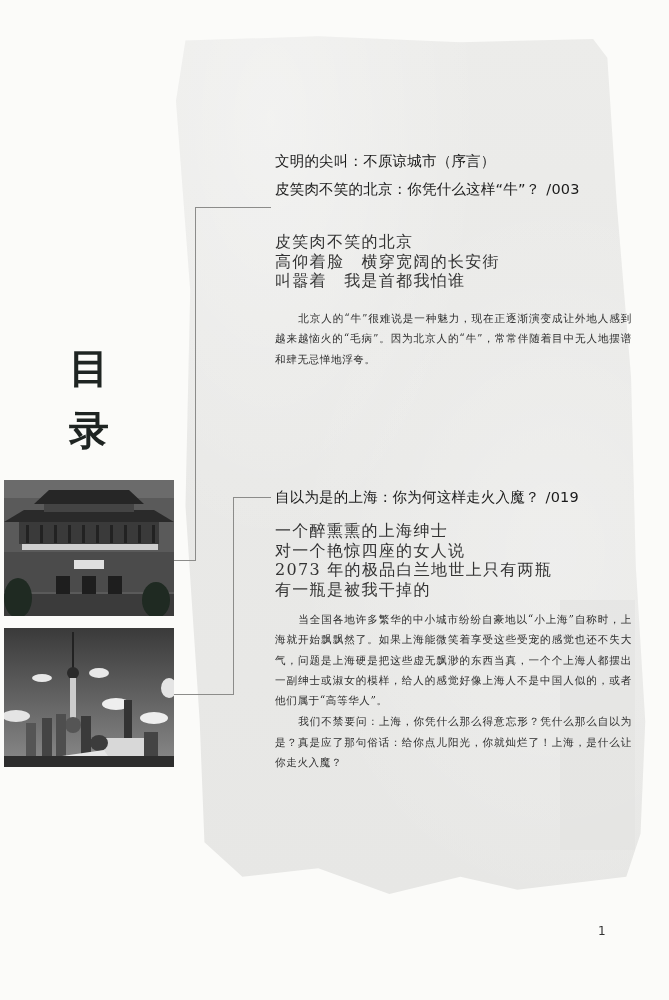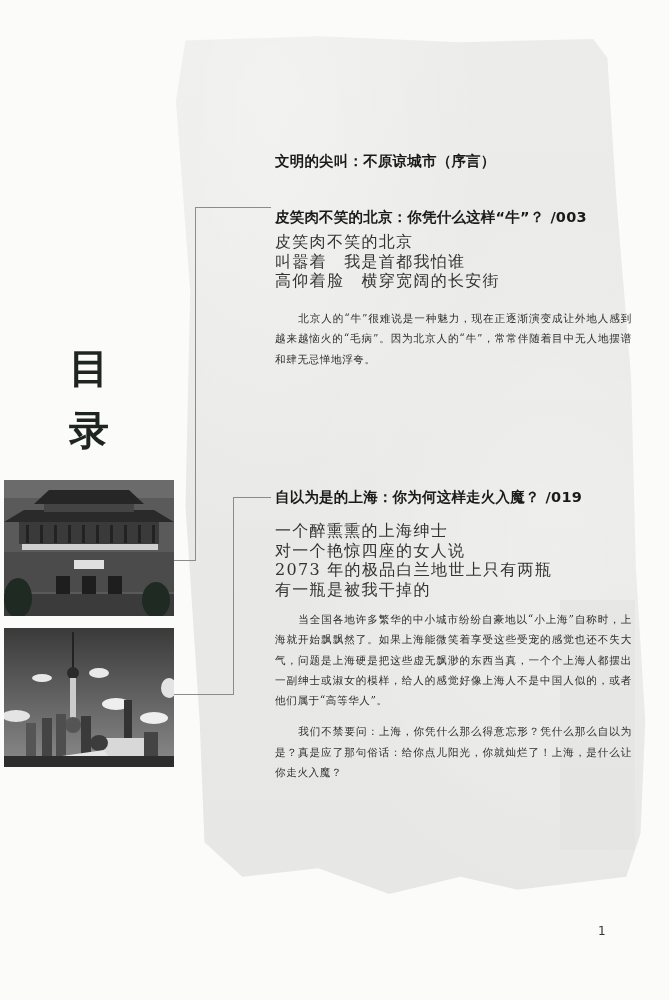--- a/index.html
+++ b/index.html
@@ -83,28 +83,28 @@
     .content {
       position: absolute;
       left: 275px;
       top: 0;
       width: 360px;
     }
     .heading {
       position: absolute;
       left: 0;
       font-family: "DejaVu Sans", "Liberation Sans", sans-serif;
-      font-weight: bold;
+      font-weight: normal;
       font-size: 14.5px;
       color: #1a1a1a;
       white-space: nowrap;
       letter-spacing: 0.2px;
     }
     .h-preface { top: 152px; }
-    .h-beijing { top: 208px; }
+    .h-beijing { top: 180px; }
     .h-shanghai { top: 488px; }
     .page-ref { margin-left: 6px; }
 
     .poem {
       position: absolute;
       left: 0;
       font-size: 16px;
       line-height: 19.5px;
       color: #333;
       letter-spacing: 1.3px;
@@ -226,38 +226,38 @@
   <div class="heading h-preface">
     <span>文明的尖叫：不原谅城市（序言）</span>
   </div>
 
   <div class="heading h-beijing">
     <span>皮笑肉不笑的北京：你凭什么这样“牛”？</span><span class="page-ref">/003</span>
   </div>
 
   <div class="poem poem-beijing">
     <div>皮笑肉不笑的北京</div>
+    <div>高仰着脸　横穿宽阔的长安街</div>
     <div>叫嚣着　我是首都我怕谁</div>
-    <div>高仰着脸　横穿宽阔的长安街</div>
   </div>
 
   <div class="para-block para-beijing">
     <p>北京人的“牛”很难说是一种魅力，现在正逐渐演变成让外地人感到越来越恼火的“毛病”。因为北京人的“牛”，常常伴随着目中无人地摆谱和肆无忌惮地浮夸。</p>
   </div>
 
   <div class="heading h-shanghai">
     <span>自以为是的上海：你为何这样走火入魔？</span><span class="page-ref">/019</span>
   </div>
 
   <div class="poem poem-shanghai">
     <div>一个醉熏熏的上海绅士</div>
     <div>对一个艳惊四座的女人说</div>
     <div>2073 年的极品白兰地世上只有两瓶</div>
     <div>有一瓶是被我干掉的</div>
   </div>
 
   <div class="para-block para-shanghai">
     <p>当全国各地许多繁华的中小城市纷纷自豪地以“小上海”自称时，上海就开始飘飘然了。如果上海能微笑着享受这些受宠的感觉也还不失大气，问题是上海硬是把这些虚无飘渺的东西当真，一个个上海人都摆出一副绅士或淑女的模样，给人的感觉好像上海人不是中国人似的，或者他们属于“高等华人”。</p>
-    <p style="margin-top:11px;">我们不禁要问：上海，你凭什么那么得意忘形？凭什么那么自以为是？真是应了那句俗话：给你点儿阳光，你就灿烂了！上海，是什么让你走火入魔？</p>
+    <p style="margin-top:1px;">我们不禁要问：上海，你凭什么那么得意忘形？凭什么那么自以为是？真是应了那句俗话：给你点儿阳光，你就灿烂了！上海，是什么让你走火入魔？</p>
   </div>
 </div>
 
 <div class="page-number">1</div>
 
 </body></html>

